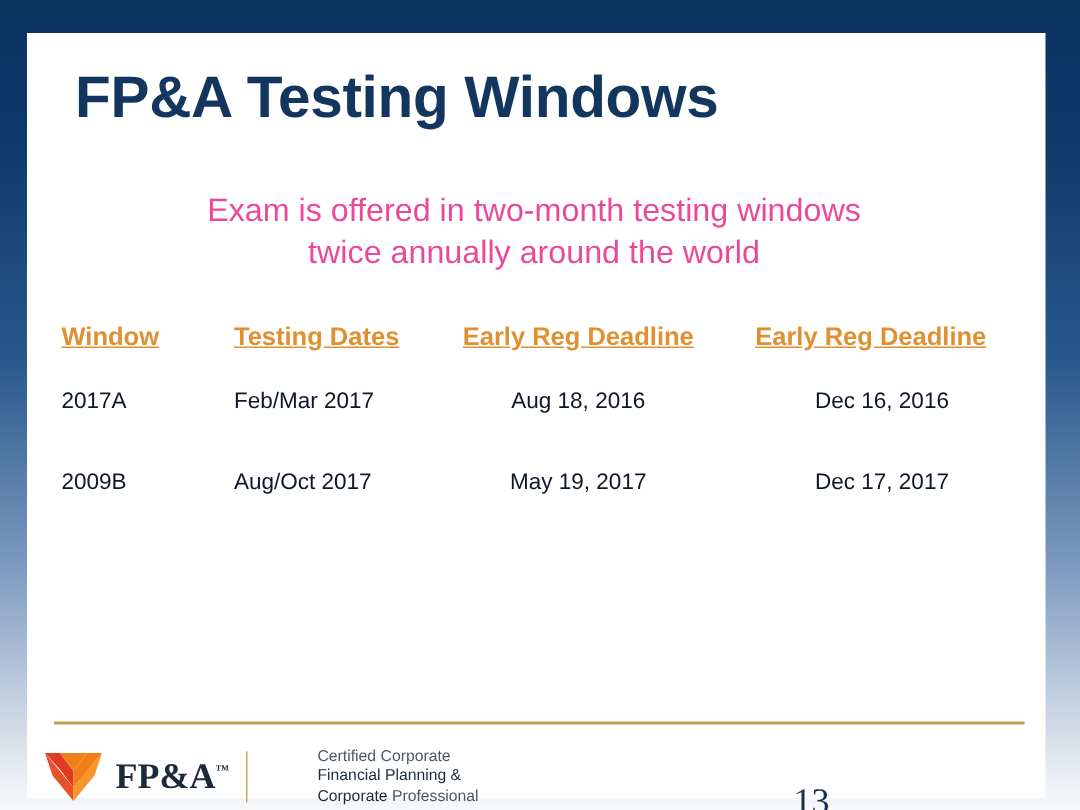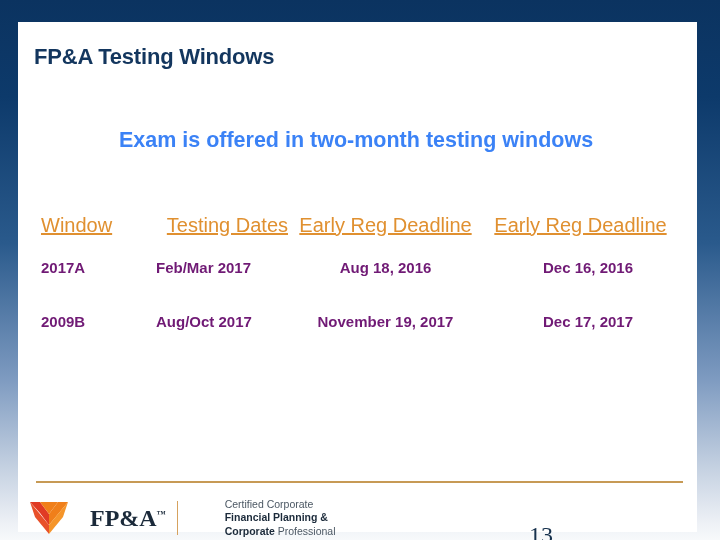--- a/index.html
+++ b/index.html
@@ -12,100 +12,101 @@
     position:relative;width:720px;height:540px;
     background:linear-gradient(to bottom, #0b3360 0%, #0d3a6b 18%, #2a5a8c 45%, #7d9ac0 70%, #c2cfe0 86%, #eef1f6 97%, #f7f9fb 100%);
   }
   
   #page{
     position:absolute;left:18px;top:22px;width:679px;height:510px;
     background:#ffffff;
   }
   
   #title{
-    position:absolute;left:16px;top:22px;
-    font-size:22px;font-weight:bold;color:#13365e;
+    position:absolute;left:32px;top:22px;
+    font-size:39px;font-weight:bold;color:#13365e;
     letter-spacing:-0.2px;white-space:nowrap;
   }
   
   #subtitle{
     position:absolute;left:18px;top:104px;width:640px;
-    font-size:21.5px;font-weight:bold;color:#3b82f6;
+    font-size:21.5px;font-weight:normal;color:#ec4899;
     line-height:1.32;text-align:center;
   }
   #subtitle .l2{display:block;}
   
   #tbl{
     position:absolute;left:0px;top:188px;width:660px;
     border-collapse:collapse;table-layout:fixed;
   }
   #tbl col.c1{width:120px;}
   #tbl col.c2{width:150px;}
   #tbl col.c3{width:195px;}
   #tbl col.c4{width:195px;}
   #tbl th{
-    font-size:20px;font-weight:normal;color:#e09030;
+    font-size:17px;font-weight:bold;color:#e09030;
     text-decoration:underline;
     padding:0 0 0 0;height:30px;vertical-align:middle;
     text-align:center;white-space:nowrap;margin-left:24px;
   }
   #tbl th.h1{text-align:left;padding-left:23px;}
-  #tbl th.h2{text-align:right;padding-left:18px;}
+  #tbl th.h2{text-align:left;padding-left:18px;}
   #tbl td{
-    font-size:15px;font-weight:bold;color:#701a75;
+    font-size:15px;font-weight:normal;color:#0f172a;
     height:52px;vertical-align:middle;text-align:center;white-space:nowrap;
   }
   #tbl td.d1{text-align:left;padding-left:23px;}
   #tbl td.d2{text-align:left;padding-left:18px;}
   #tbl td.d4{padding-left:16px;}
   
   #rule{
     position:absolute;left:18px;top:459px;width:647px;height:2px;
     background:#c79a55;
   }
   
   #logo{
     position:absolute;left:12px;top:472px;height:48px;
     display:flex;align-items:center;
   }
   #mark{width:38px;height:34px;flex:0 0 auto;}
   #wordmark{
     font-family:"Liberation Serif", serif;
     font-size:24px;font-weight:bold;color:#1b2a3a;
-    margin-left:22px;letter-spacing:0px;position:relative;
+    margin-left:9px;letter-spacing:0px;position:relative;
   }
   #wordmark .tm{
     font-size:9px;vertical-align:super;font-weight:bold;
   }
   #vdiv{
     width:1px;height:34px;background:#d6a25e;margin:0 10px 0 11px;flex:0 0 auto;
   }
   #tagline{
     font-size:10.5px;line-height:1.3;color:#4c5864;
     white-space:nowrap;
     margin-left:37px;
   }
-  #tagline .b{font-weight:bold;color:#1b2a3a;}
+  #tagline .b{font-weight:normal;color:#1b2a3a;}
   
   #pagenum{
     position:absolute;left:511px;top:500px;
     font-family:"Liberation Serif", serif;
     font-size:24px;color:#16314d;
   }
 </style>
 </head>
 <body>
 
 <div id="slide">
   <div id="page">
 
     <div id="title">FP&amp;A Testing Windows</div>
 
     <div id="subtitle">
       <span class="l1">Exam is offered in two-month testing windows</span>
+      <span class="l2">twice annually around the world</span>
     </div>
 
     <table id="tbl">
       <colgroup>
         <col class="c1">
           <col class="c2">
           <col class="c3">
           <col class="c4">
       </colgroup>
       <thead>
@@ -119,21 +120,21 @@
       <tbody>
         <tr>
           <td class="d1">2017A</td>
           <td class="d2">Feb/Mar 2017</td>
           <td>Aug 18, 2016</td>
           <td class="d4">Dec 16, 2016</td>
         </tr>
         <tr>
           <td class="d1">2009B</td>
           <td class="d2">Aug/Oct 2017</td>
-          <td>November 19, 2017</td>
+          <td>May 19, 2017</td>
           <td class="d4">Dec 17, 2017</td>
         </tr>
       </tbody>
     </table>
 
     <div id="rule"></div>
 
     <div id="logo">
       <svg id="mark" viewBox="0 0 38 34">
         <polygon points="0,1 10,1 19,13 19,24 10,12" fill="#e03a24"></polygon>

